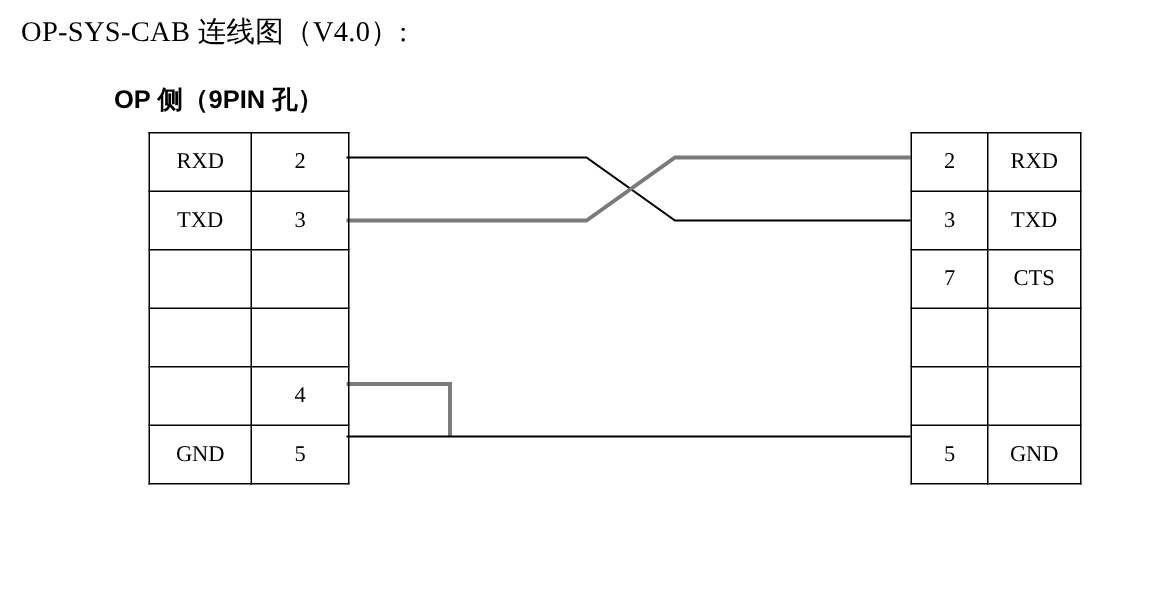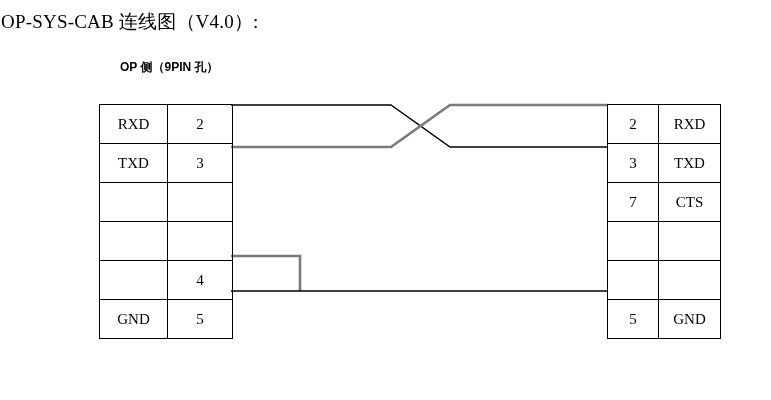--- a/index.html
+++ b/index.html
@@ -7,43 +7,41 @@
     width:771px;height:400px;
     background:#ffffff;
     font-family:"Liberation Serif", serif;
     color:#000;
     overflow:hidden;
     position:relative;
   }
   #stage{position:absolute;left:0;top:0;width:771px;height:400px;}
 
   .title{
-    position:absolute;left:1px;top:10px;
+    position:absolute;left:14px;top:10px;
     font-family:"Liberation Serif", serif;
     font-size:19px;line-height:24px;
     white-space:nowrap;
     letter-spacing:0.2px;
   }
 
   .colhead{
     position:absolute;
     font-family:"Liberation Sans", sans-serif;
     font-weight:bold;
-    font-size:12px;line-height:18px;
+    font-size:17px;line-height:18px;
     white-space:nowrap;
-    margin-left:44px;
   }
   .colhead.left{left:76px;top:58px;}
   .colhead.right{left:567px;top:58px;}
 
   .pintable{
     position:absolute;
     border-collapse:collapse;
     table-layout:fixed;
-    margin-top:16px;
   }
   .pintable td{
     border:1px solid #000;
     height:38px;
     text-align:center;
     vertical-align:middle;
     font-family:"Liberation Serif", serif;
     font-size:15px;
     padding:0;
   }

